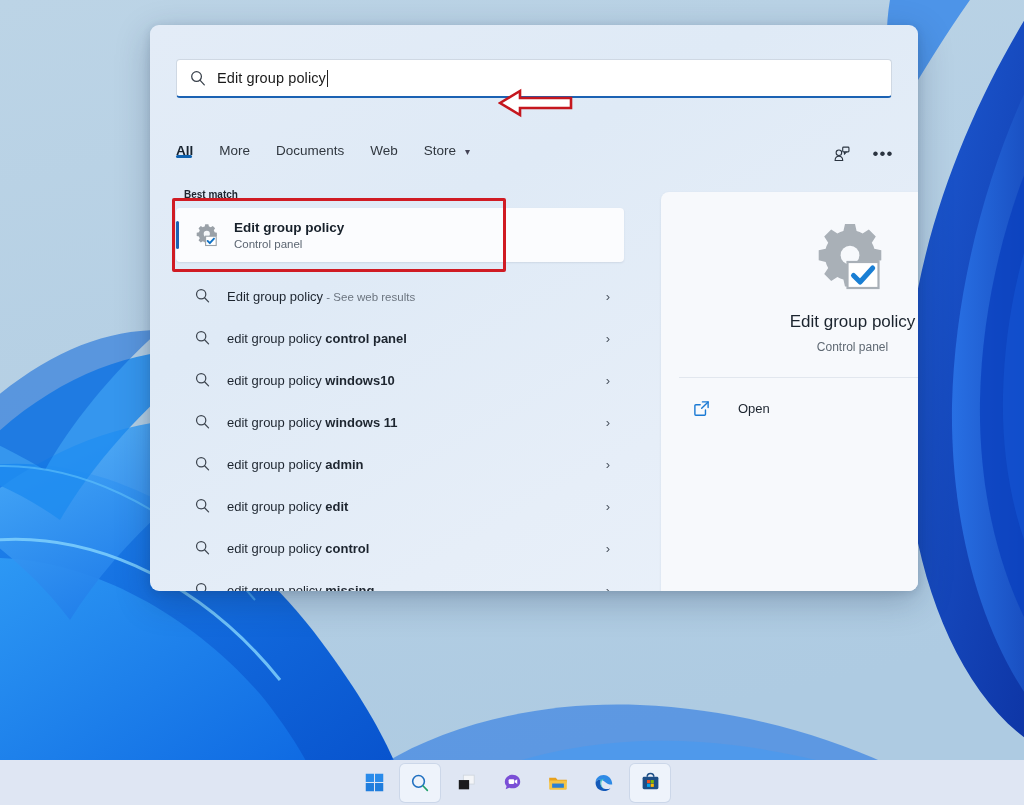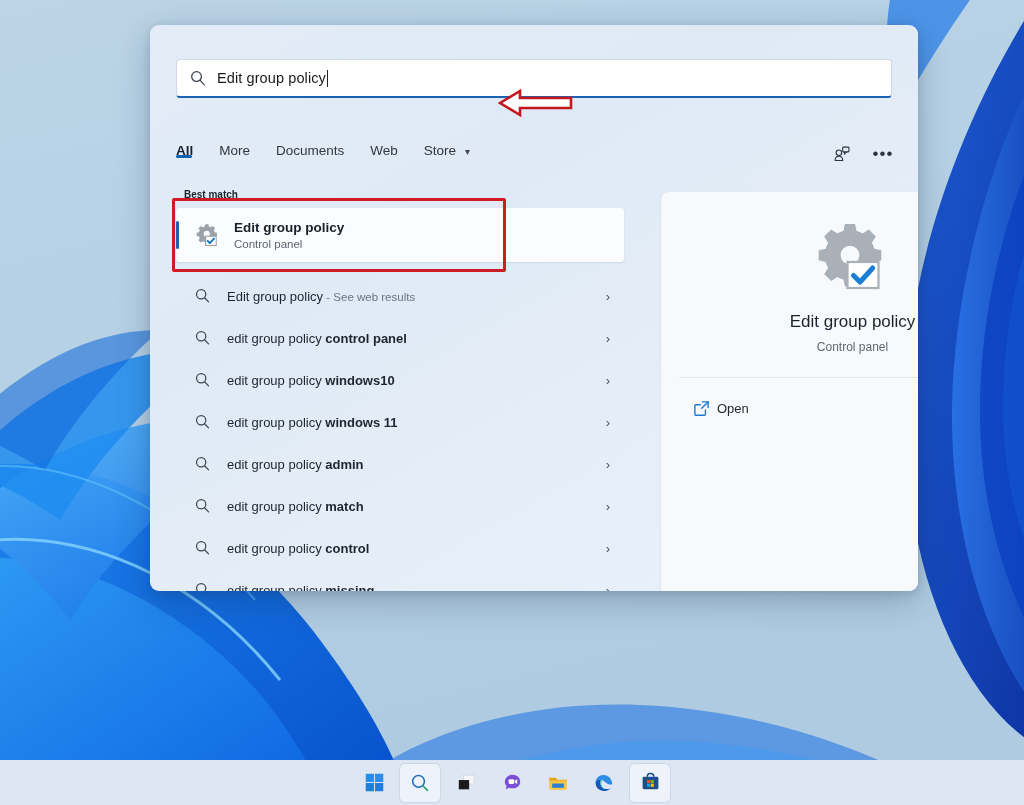--- a/index.html
+++ b/index.html
@@ -107,21 +107,21 @@
   }
   #pv-icon { position:absolute; left:50%; top:30px; transform:translateX(-50%); width:76px; height:72px; }
   #pv-title { position:absolute; top:120px; width:100%; text-align:center; font-size:17px; color:#1b242e; }
   #pv-sub { position:absolute; top:148px; width:100%; text-align:center; font-size:12px; color:#5f6973; }
   #pv-divider { position:absolute; left:18px; right:18px; top:185px; height:1px; background:#e2e7ee; }
   #pv-open {
     position:absolute; left:18px; top:198px; right:18px; height:36px;
     display:flex; align-items:center; border-radius:4px; cursor:default;
   }
   #pv-open-ico { margin-left:14px; width:17px; height:17px; flex:0 0 auto; }
-  #pv-open-label { margin-left:7px; font-size:13px; color:#1d252f; }
+  #pv-open-label { margin-left:28px; font-size:13px; color:#1d252f; }
 
   
   #tooltip {
     position:absolute; left:603px; top:718px; padding:6px 12px;
     background:#f4f6fa; border:1px solid #e0e5ec; border-radius:5px;
     font-size:11.5px; color:#2b333d; box-shadow:0 2px 6px rgba(25,45,75,.14);
   }
 
   
   #taskbar {
@@ -300,21 +300,21 @@
             <line x1="11.2" y1="11.4" x2="15.4" y2="15.8" stroke="#3d454f" stroke-width="1.3" stroke-linecap="round"></line>
           </svg>
           <span class="web-label">edit group policy <b>admin</b></span>
           <span class="web-chev">›</span>
         </div>
         <div class="web-item">
           <svg class="web-ico" viewBox="0 0 18 18">
             <circle cx="7.6" cy="7.6" r="4.9" fill="none" stroke="#3d454f" stroke-width="1.3"></circle>
             <line x1="11.2" y1="11.4" x2="15.4" y2="15.8" stroke="#3d454f" stroke-width="1.3" stroke-linecap="round"></line>
           </svg>
-          <span class="web-label">edit group policy <b>match</b></span>
+          <span class="web-label">edit group policy <b>edit</b></span>
           <span class="web-chev">›</span>
         </div>
         <div class="web-item">
           <svg class="web-ico" viewBox="0 0 18 18">
             <circle cx="7.6" cy="7.6" r="4.9" fill="none" stroke="#3d454f" stroke-width="1.3"></circle>
             <line x1="11.2" y1="11.4" x2="15.4" y2="15.8" stroke="#3d454f" stroke-width="1.3" stroke-linecap="round"></line>
           </svg>
           <span class="web-label">edit group policy <b>control</b></span>
           <span class="web-chev">›</span>
         </div>

